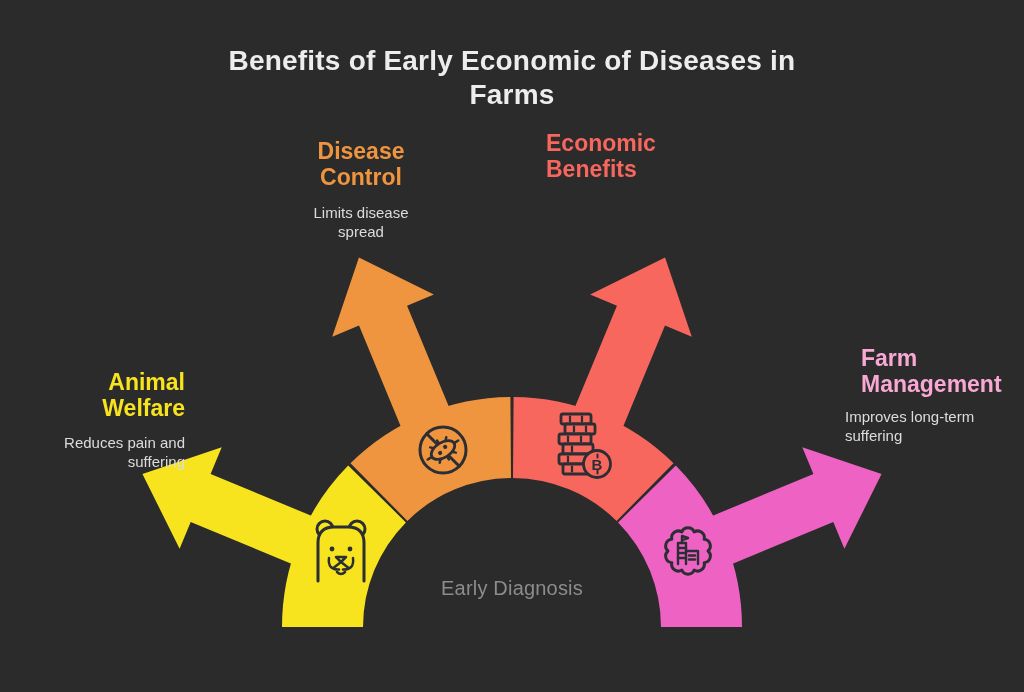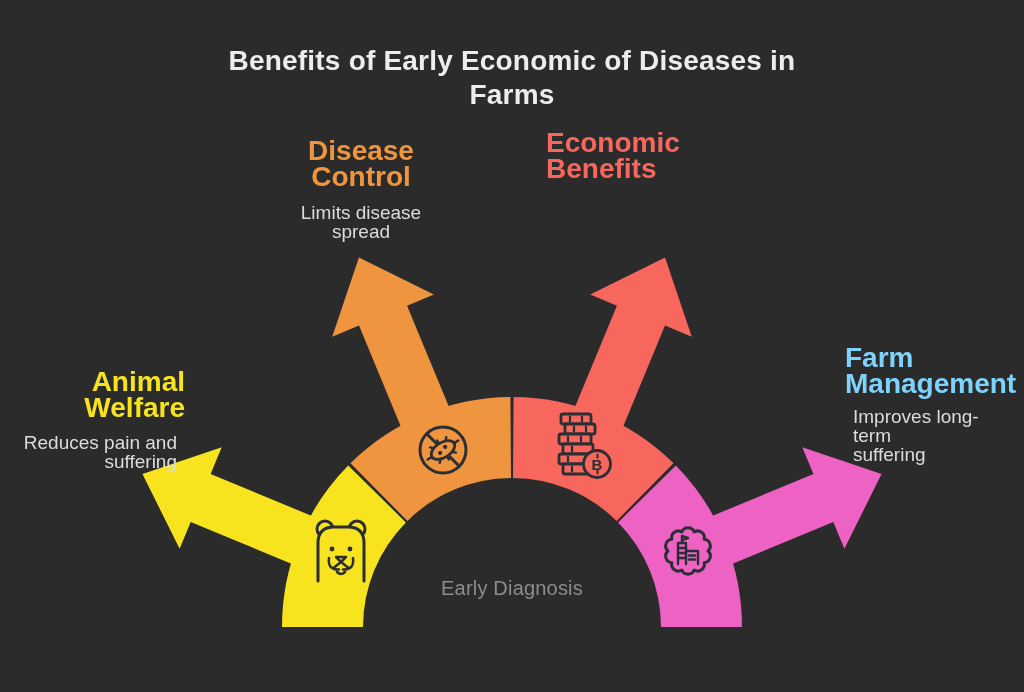--- a/index.html
+++ b/index.html
@@ -9,25 +9,25 @@
     font-family:"Liberation Sans", sans-serif;
   }
   .abs{position:absolute;}
   #diagram-svg{position:absolute;left:0;top:0;}
   .title{
     left:192px;top:44px;width:640px;text-align:center;
     font-size:28px;line-height:34px;font-weight:700;color:#EDEDED;
     white-space:pre-line;letter-spacing:.2px;
   }
   .benefit-heading{
-    font-size:28px;line-height:26px;font-weight:700;white-space:pre-line;
+    font-size:23px;line-height:26px;font-weight:700;white-space:pre-line;
     margin:0 0 13px 0;
   }
   .benefit-desc{
-    font-size:19px;line-height:19px;color:#DCDCDC;white-space:pre-line;margin:8px;
+    font-size:15px;line-height:19px;color:#DCDCDC;white-space:pre-line;margin:0;
   }
   .block-disease{left:241px;top:138px;width:240px;text-align:center;}
   .block-economic{left:546px;top:130px;width:240px;text-align:left;}
   .block-animal{left:0px;top:369px;width:185px;text-align:right;}
   .block-animal .benefit-heading{margin-bottom:12px;}
   .block-farm{left:845px;top:345px;width:170px;text-align:left;}
   .block-farm .benefit-heading{margin-bottom:10px;}
   .center-label{
     left:312px;top:577px;width:400px;text-align:center;
     font-size:20px;font-weight:400;color:#8C8C8C;letter-spacing:.2px;
@@ -147,20 +147,20 @@
 Benefits</p>
   </div>
 
   <div class="abs block-animal">
     <p class="benefit-heading" style="color: rgb(247, 228, 30); padding-left: 36px;">Animal Welfare</p>
     <p class="benefit-desc">Reduces pain and
 suffering</p>
   </div>
 
   <div class="abs block-farm">
-    <p class="benefit-heading" style="color: #7dd3fc;">Farm
+    <p class="benefit-heading" style="color: #f9a8d4; margin-left: 16px;">Farm
 Management</p>
     <p class="benefit-desc">Improves long-term
 suffering</p>
   </div>
 
   <div class="abs center-label">Early Diagnosis</div>
 </div>
 
 </body></html>

